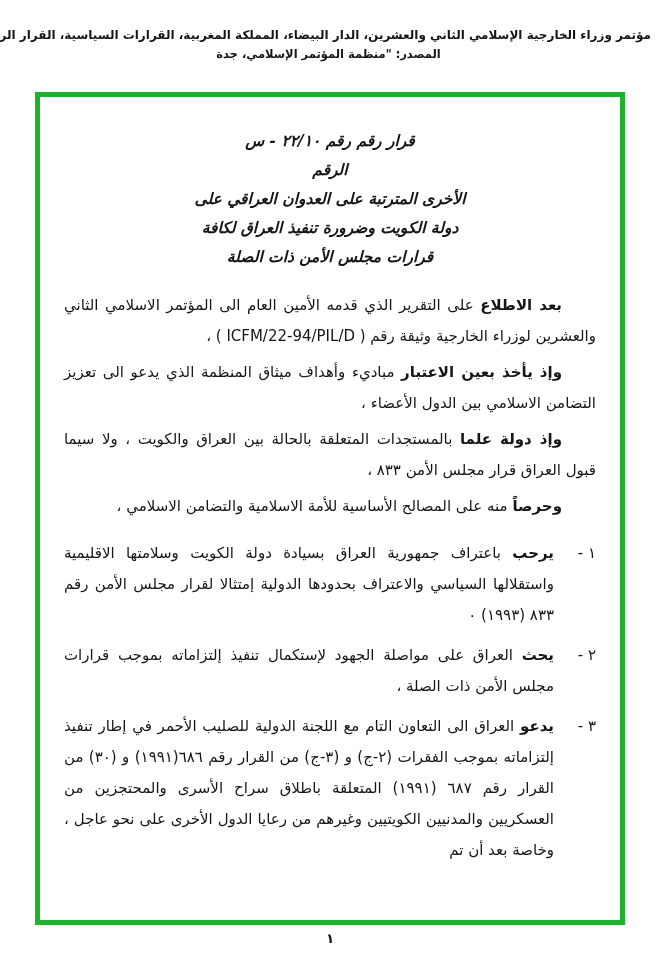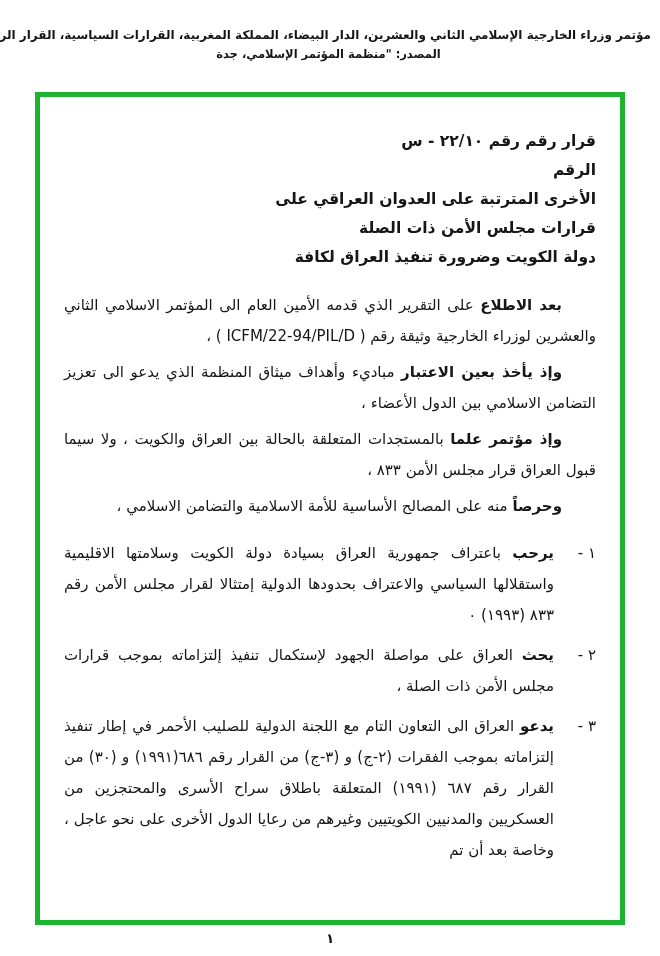--- a/index.html
+++ b/index.html
@@ -34,24 +34,26 @@
     left: 35px; top: 92px;
     width: 590px; height: 833px;
     border: 5px solid #1eb32e;
     box-sizing: border-box;
     padding: 30px 24px 0 24px;
     overflow: hidden;
     background: #ffffff;
   }
   .title {
     direction: rtl;
+    text-align: center;
     font-weight: 700;
     font-size: 15.5px;
     line-height: 29px;
     margin-bottom: 18px;
+    font-style: italic;
   }
   .body-text {
     direction: rtl;
     font-size: 15px;
     line-height: 31px;
     text-align: justify;
   }
   .preamble p {
     margin: 5px 0;
     text-indent: 34px;
@@ -89,29 +91,29 @@
 <div class="src-header" dir="rtl">
   <div class="src-line1">مؤتمر وزراء الخارجية الإسلامي الثاني والعشرين، الدار البيضاء، المملكة المغربية، القرارات السياسية، القرار الرقم ٢٢/١٠-س</div>
   <div class="src-line2">المصدر: "منظمة المؤتمر الإسلامي، جدة</div>
 </div>
 
 <div class="frame">
   <div class="title" dir="rtl">
     <div>قرار رقم رقم ٢٢/١٠ - س</div>
     <div>الرقم</div>
     <div>الأخرى المترتبة على العدوان العراقي على</div>
+    <div>دولة الكويت وضرورة تنفيذ العراق لكافة</div>
     <div>قرارات مجلس الأمن ذات الصلة</div>
-    <div>دولة الكويت وضرورة تنفيذ العراق لكافة</div>
   </div>
 
   <div class="body-text" dir="rtl">
     <div class="preamble">
       <p><b class="lead">بعد الاطلاع</b><span>على التقرير الذي قدمه الأمين العام الى المؤتمر الاسلامي الثاني والعشرين لوزراء الخارجية وثيقة رقم ( ICFM/22-94/PIL/D ) ،</span></p>
       <p><b class="lead">وإذ يأخذ بعين الاعتبار</b><span>مباديء وأهداف ميثاق المنظمة الذي يدعو الى تعزيز التضامن الاسلامي بين الدول الأعضاء ،</span></p>
-      <p><b class="lead">وإذ مؤتمر علما</b><span>بالمستجدات المتعلقة بالحالة بين العراق والكويت ، ولا سيما قبول العراق قرار مجلس الأمن ٨٣٣ ،</span></p>
+      <p><b class="lead">وإذ دولة علما</b><span>بالمستجدات المتعلقة بالحالة بين العراق والكويت ، ولا سيما قبول العراق قرار مجلس الأمن ٨٣٣ ،</span></p>
       <p><b class="lead">وحرصاً</b><span>منه على المصالح الأساسية للأمة الاسلامية والتضامن الاسلامي ،</span></p>
     </div>
 
     <div class="items">
       <div class="item">
         <span class="item-num">١ -</span>
         <span class="item-text"><b class="lead">يرحب</b><span>باعتراف جمهورية العراق بسيادة دولة الكويت وسلامتها الاقليمية واستقلالها السياسي والاعتراف بحدودها الدولية إمتثالا لقرار مجلس الأمن رقم ٨٣٣ (١٩٩٣) ٠</span></span>
       </div>
       <div class="item">
         <span class="item-num">٢ -</span>

